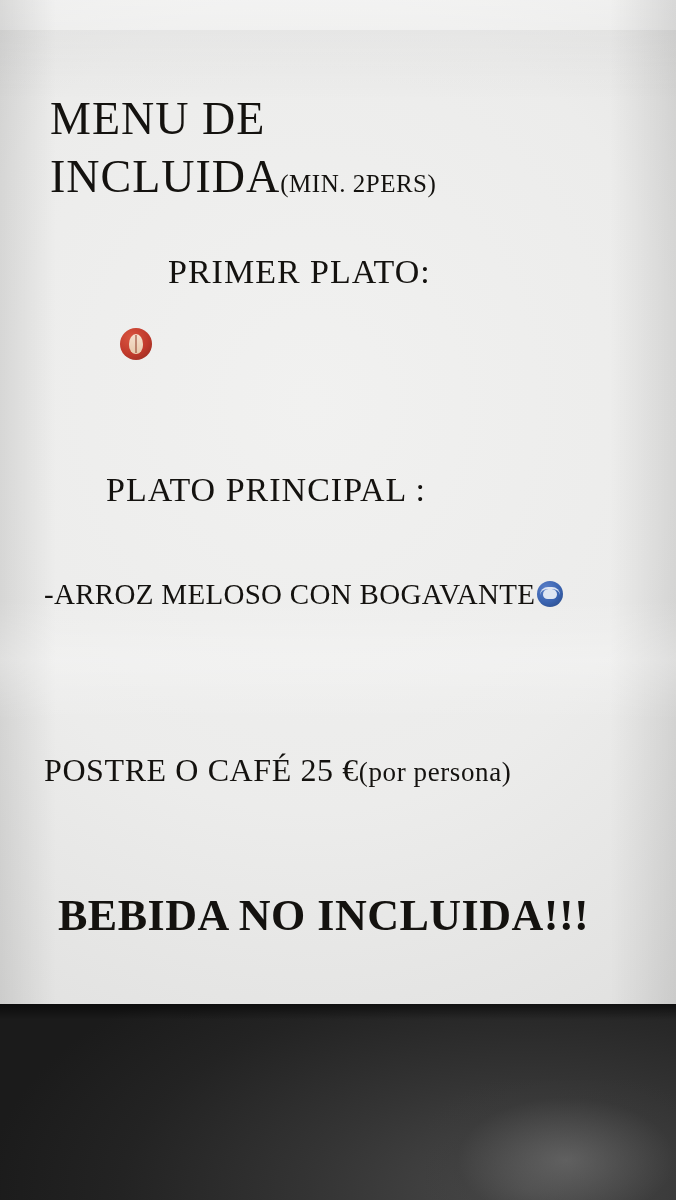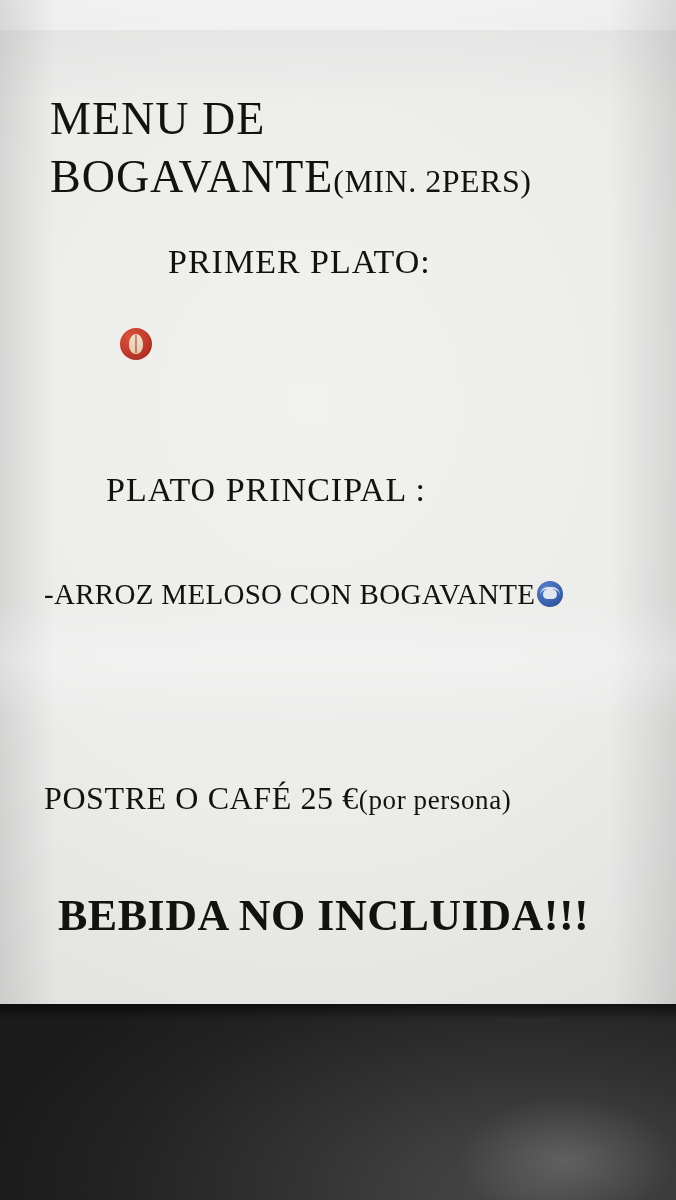--- a/index.html
+++ b/index.html
@@ -94,25 +94,25 @@
     left: 50px; top: 92px;
     font-size: 46px;
     letter-spacing: 1px;
   }
   .l-title2 {
     left: 50px; top: 150px;
     font-size: 46px;
     letter-spacing: 1px;
   }
   .l-title2 .small {
-    font-size: 32px;
+    font-size: 25px;
     letter-spacing: .5px;
   }
   .l-primer {
-    left: 168px; top: 243px;
+    left: 168px; top: 253px;
     font-size: 34px;
     letter-spacing: 1px;
   }
   .l-ensalada {
     left: 118px; top: 328px;
     font-size: 30px;
     letter-spacing: .6px;
   }
   .l-plato {
     left: 106px; top: 450px;
@@ -123,21 +123,20 @@
   .l-arroz {
     left: 44px; top: 578px;
     font-size: 29px;
     letter-spacing: .3px;
     text-align: center;
   }
   .l-postre {
     left: 44px; top: 752px;
     font-size: 32px;
     letter-spacing: .6px;
-    margin-top: 28px;
   }
   .l-postre .paren {
     font-size: 27px;
   }
   .l-bebida {
     left: 58px; top: 890px;
     font-size: 44px;
     font-weight: bold;
     letter-spacing: .5px;
   }
@@ -197,21 +196,21 @@
 <div class="photo">
 
   <div class="paper"></div>
   <div class="crease2"></div>
   <div class="crease1"></div>
 
   <div class="menu-text">
 
     <div class="line l-title1">MENU DE</div>
 
-    <div class="line l-title2"><span>BOGAVANTE</span><span class="small">(MIN. 2PERS)</span></div>
+    <div class="line l-title2"><span>INCLUIDA</span><span class="small">(MIN. 2PERS)</span></div>
 
     <div class="line l-primer">PRIMER PLATO:</div>
 
     <div class="line l-ensalada"><span class="badge badge-salad"></span></div>
 
     <div class="line l-plato">PLATO PRINCIPAL :</div>
 
     <div class="line l-arroz"><span>-ARROZ MELOSO CON BOGAVANTE</span><span class="badge badge-crab"></span></div>
 
     <div class="line l-postre"><span>POSTRE   O   CAFÉ  25 €</span><span class="paren">(por persona)</span></div>

